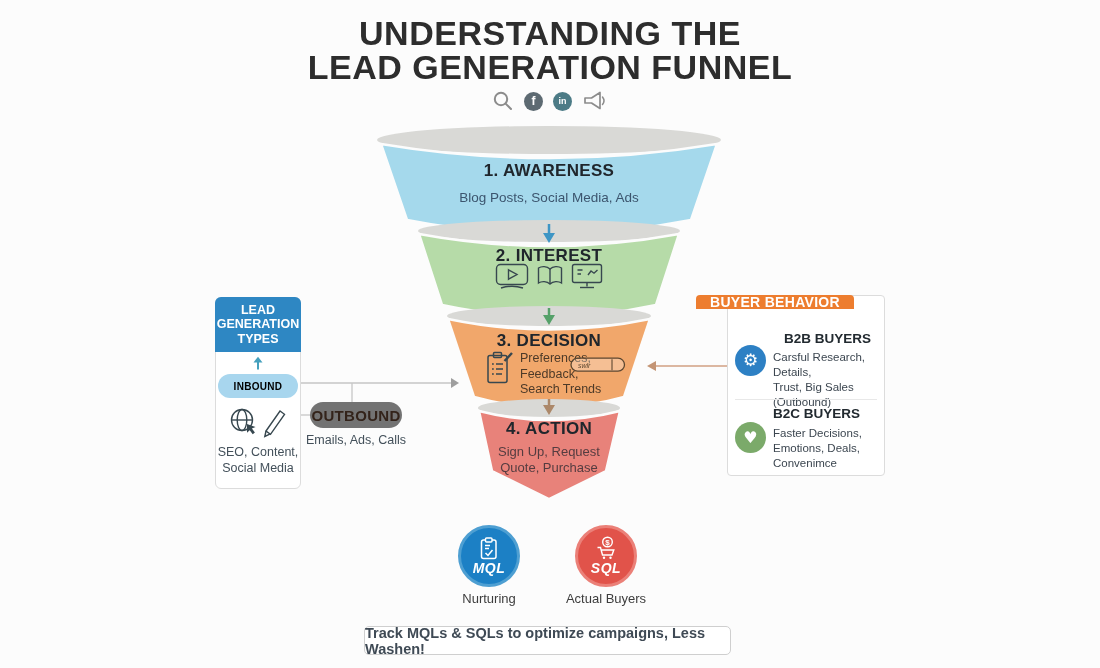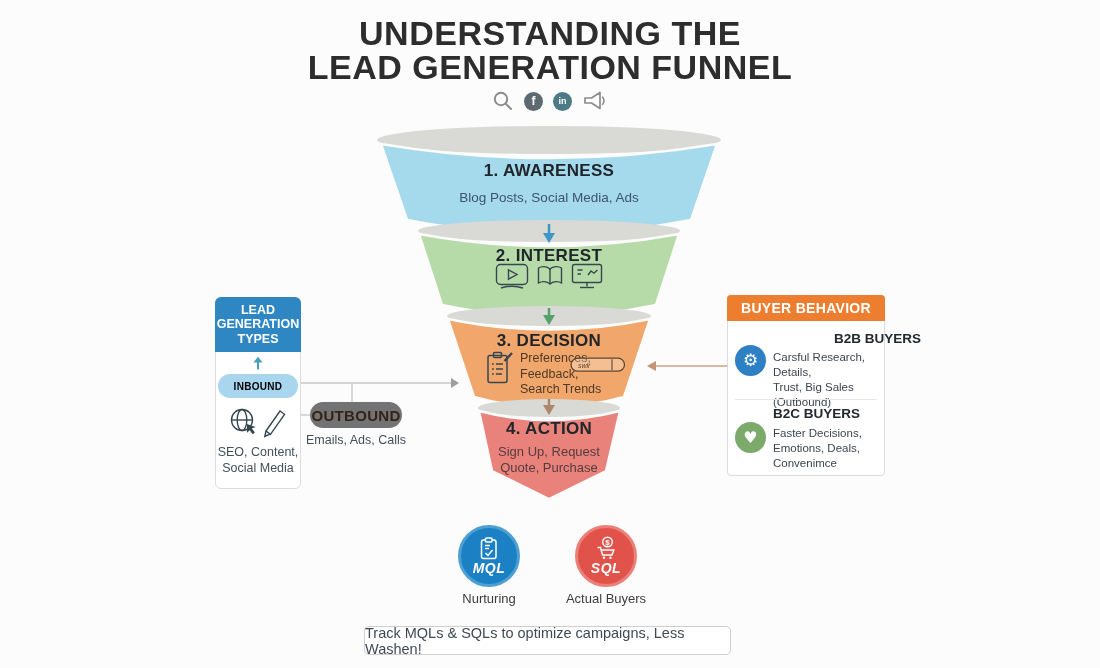--- a/index.html
+++ b/index.html
@@ -49,24 +49,24 @@
   .pill{border-radius:14px;display:flex;align-items:center;justify-content:center;font-weight:bold;}
   .inbound{left:218px;top:374px;width:80px;height:24px;background:#a8d6ee;color:#000000;font-size:10px;letter-spacing:.3px;text-align:right;}
   .lead-icons{left:227px;top:405px;}
   .inbound-details{left:213px;top:444px;width:90px;font-size:12.5px;color:#43505a;line-height:1.3;}
   .outbound{left:310px;top:402px;width:92px;height:26px;background:#737373;color:#33231a;font-size:15px;letter-spacing:.3px;}
   .outbound-details{left:303px;top:433px;width:106px;font-size:12.5px;color:#43505a;}
 
   
   .right-card{left:727px;top:295px;width:158px;height:181px;background:#fff;border:1px solid #dcdcdc;
               border-radius:4px;box-sizing:border-box;}
-  .right-header{left:727px;top:295px;width:158px;height:26px;background:#ed7d2f;border-radius:4px 4px 0 0;
+  .right-header{left:696px;top:295px;width:158px;height:14px;background:#ed7d2f;border-radius:4px 4px 0 0;
                 display:flex;align-items:center;justify-content:center;color:#fff;font-weight:bold;font-size:14px;letter-spacing:.3px;}
   .bb-heading{font-weight:bold;font-size:13.5px;color:#222a30;}
-  .b2b-heading{left:795px;top:331px;padding-left:39px;}
+  .b2b-heading{left:745px;top:331px;padding-left:39px;}
   .b2c-heading{left:773px;top:406px;}
   .bb-text{font-size:11.5px;line-height:1.3;color:#3c4650;}
   .b2b-text{left:773px;top:350px;width:112px;}
   .b2c-text{left:773px;top:426px;width:112px;}
   .bb-circle{width:31px;height:31px;border-radius:50%;display:flex;align-items:center;justify-content:center;color:#fff;}
   .b2b-circle{left:735px;top:345px;background:#2d80c4;}
   .b2c-circle{left:735px;top:422px;background:#7baa6a;}
   .glyph{font-family:"DejaVu Sans", sans-serif;line-height:1;}
   .bb-divider{left:735px;top:399px;width:142px;height:1px;background:#e8e8e8;}
 
@@ -76,21 +76,21 @@
   .mql{left:458px;top:525px;background:#1c80c5;border:3px solid #4e9fd2;}
   .sql{left:575px;top:525px;background:#e1534a;border:3px solid #eb8078;}
   .badge-label{font-weight:bold;font-size:14px;letter-spacing:.5px;font-style:italic;}
   .badge-caption{top:591px;font-size:13px;color:#3d3d3d;text-align:center;}
   .mql-caption{left:449px;width:80px;}
   .sql-caption{left:556px;width:100px;}
 
   
   .footer{left:364px;top:626px;width:367px;height:29px;background:#fff;border:1px solid #cfcfcf;border-radius:5px;
           box-sizing:border-box;display:flex;align-items:center;justify-content:center;
-          font-size:14.5px;color:#3f4a55;}
+          font-size:14.5px;color:#3f4a55;font-weight:bold;}
 </style>
 </head>
 <body>
 
 <div class="canvas">
 
   <div class="abs title">
     <div>UNDERSTANDING THE</div>
     <div>LEAD GENERATION FUNNEL</div>
   </div>

